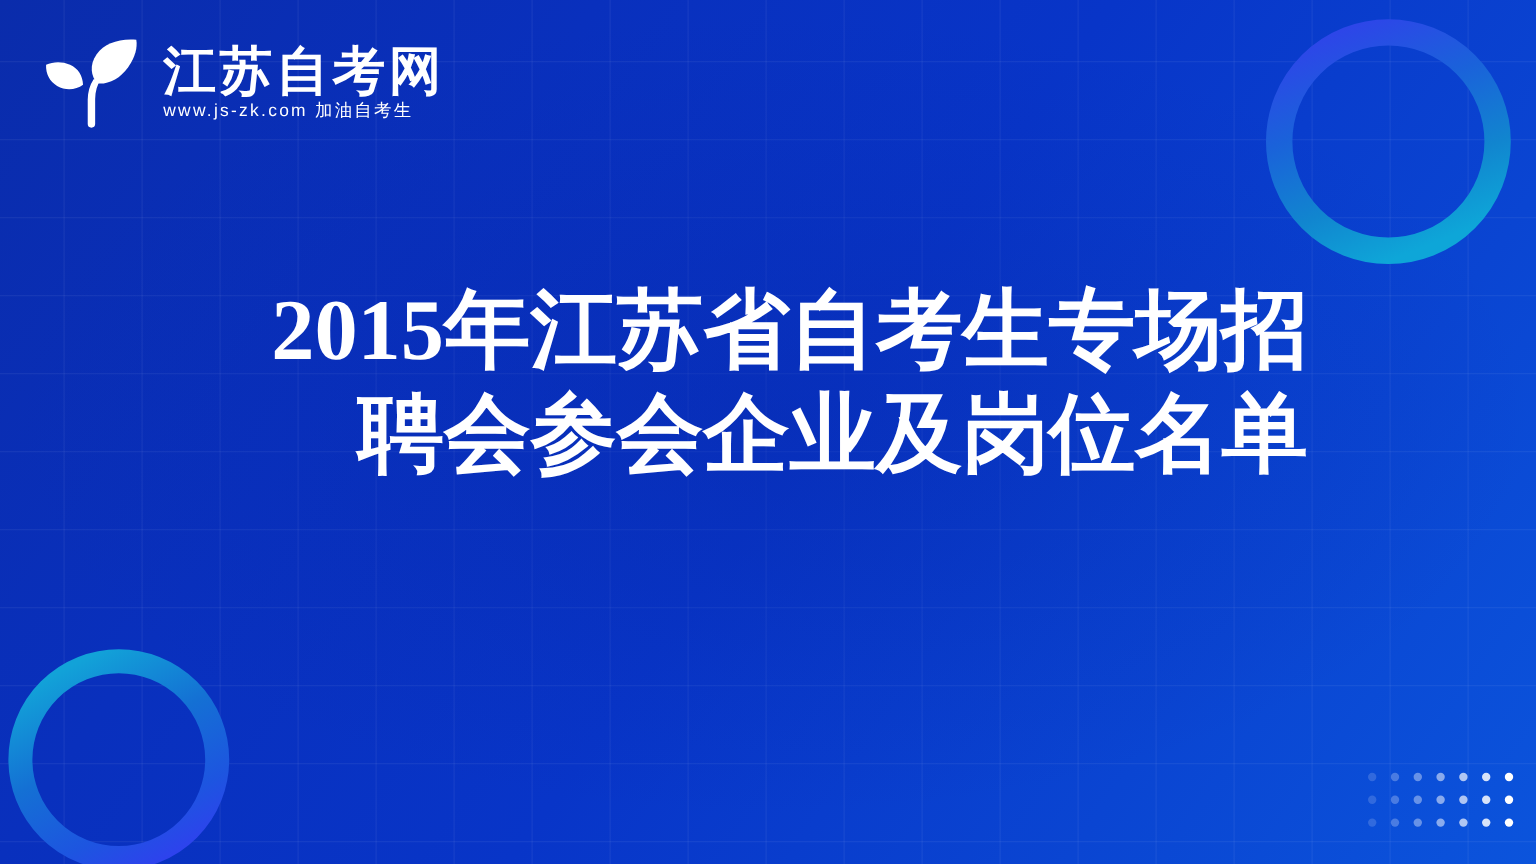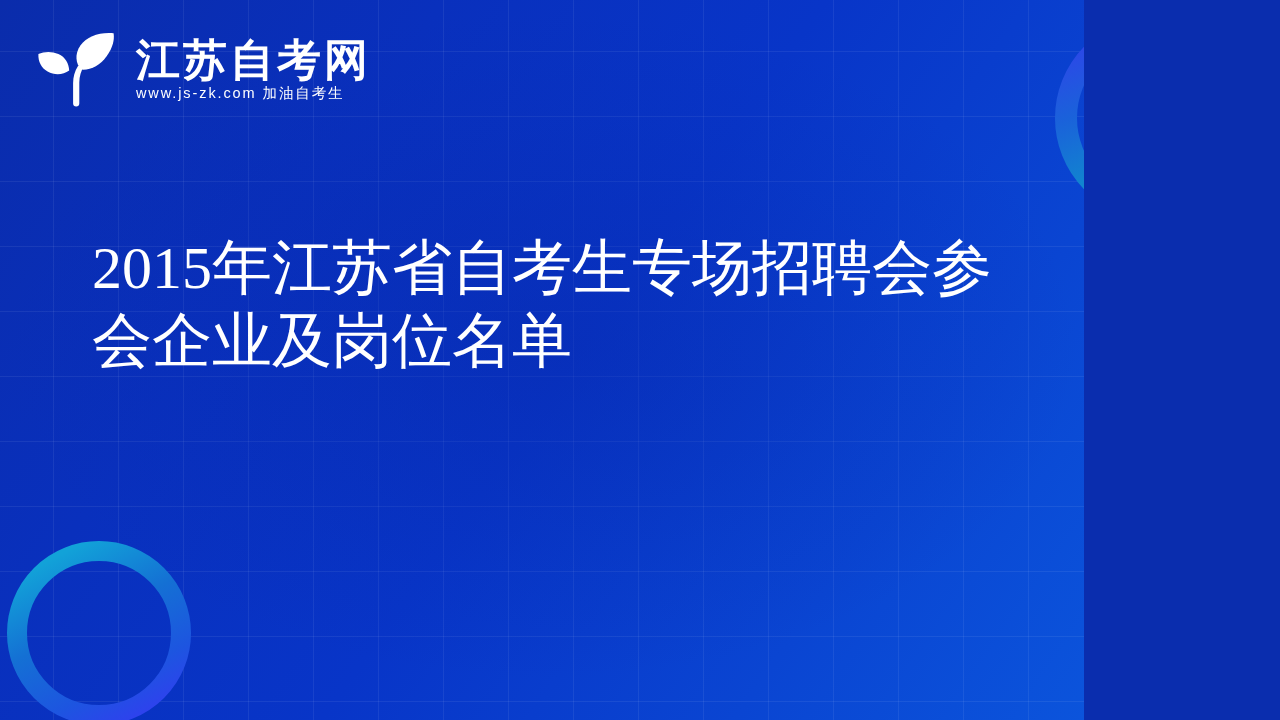--- a/index.html
+++ b/index.html
@@ -6,21 +6,21 @@
 
   html, body {
     width:1280px; height:720px;
     overflow:hidden;
     background:#0a2dae;
     font-family:"Liberation Sans", sans-serif;
   }
 
   #poster {
     position:relative;
-    width:1084px; height:720px;
+    width:1280px; height:720px;
     overflow:hidden;
     background:
       linear-gradient(125deg,
         #0a2cab 0%,
         #0930bd 28%,
         #0835c8 52%,
         #0a45d2 78%,
         #0b54dc 100%);
   }
 
@@ -107,24 +107,24 @@
   .title-wrap {
     position:absolute;
     left:0; right:0;
     top:232px;
     display:flex;
     justify-content:center;
   }
   .title {
     width:900px;
     color:#ffffff;
-    text-align:left;
+    text-align:right;
     font-family:"Liberation Serif","DejaVu Serif", serif;
-    font-weight:400;
-    font-size:60px;
+    font-weight:700;
+    font-size:72px;
     line-height:1.21;
     letter-spacing:0px;
     word-break:break-all;
   }
 </style>
 </head>
 <body>
 
 <div id="poster">
 

